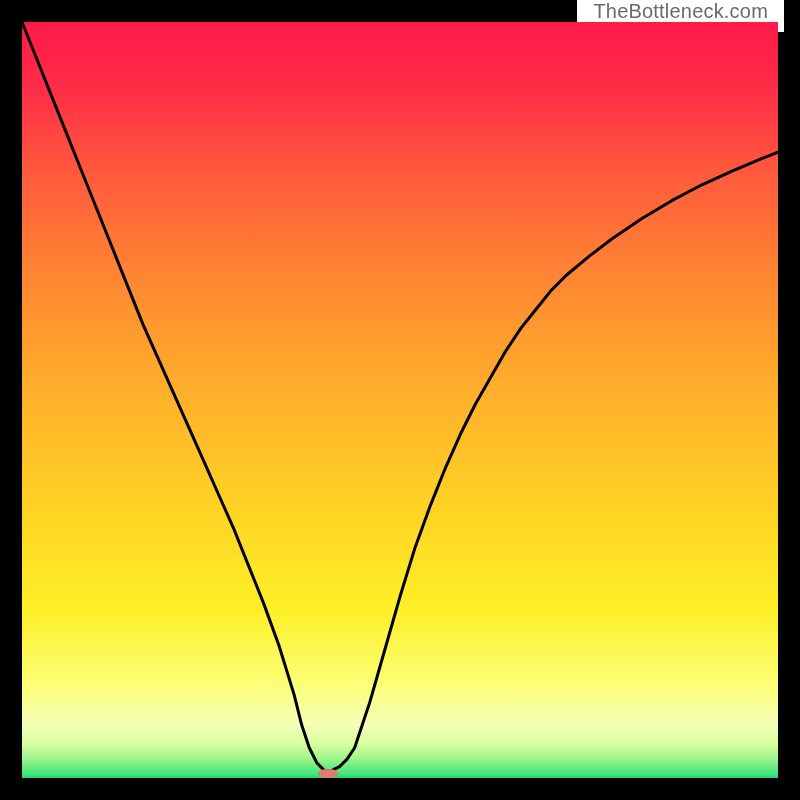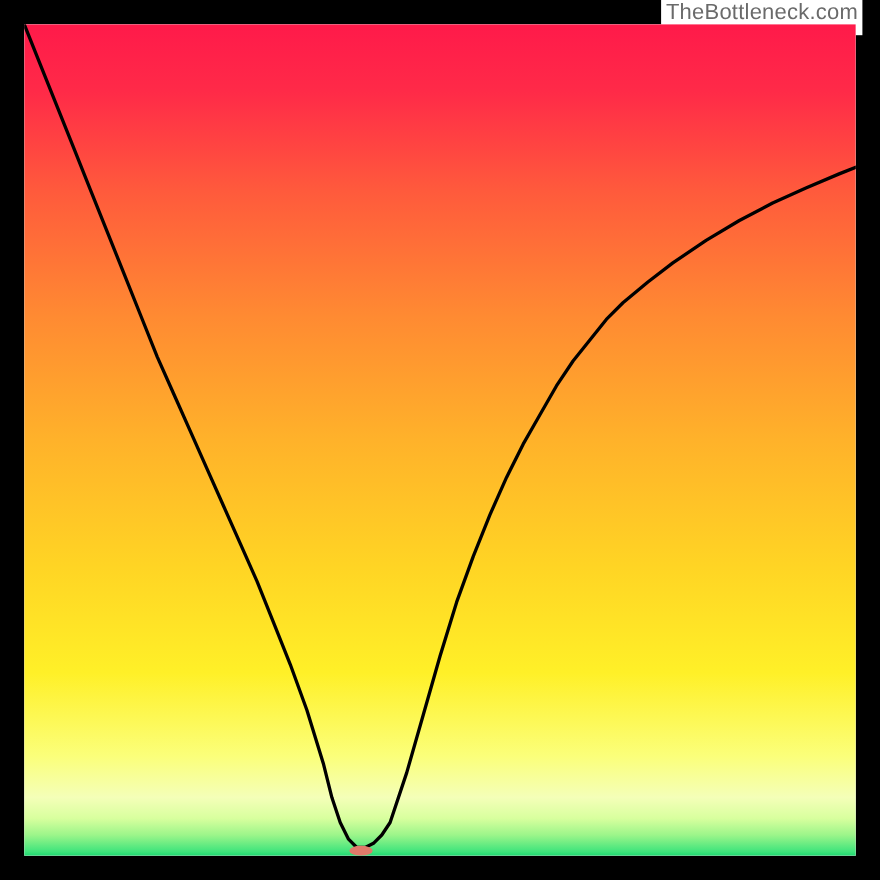--- a/index.html
+++ b/index.html
@@ -25,21 +25,21 @@
     position: absolute;
     top: -22px;
     right: -6px;
     height: 32px;
     line-height: 22px;
     color: #6a6a6a;
     font-family: Arial, Helvetica, sans-serif;
     font-size: 20px;
     letter-spacing: 0.2px;
     background: #fff;
-    padding: 0 4px;
+    padding: 0 16px;
   }
   .curve {
     position: absolute;
     inset: 0;
   }
 </style>
 </head>
 <body>
 
 <div class="stage">

